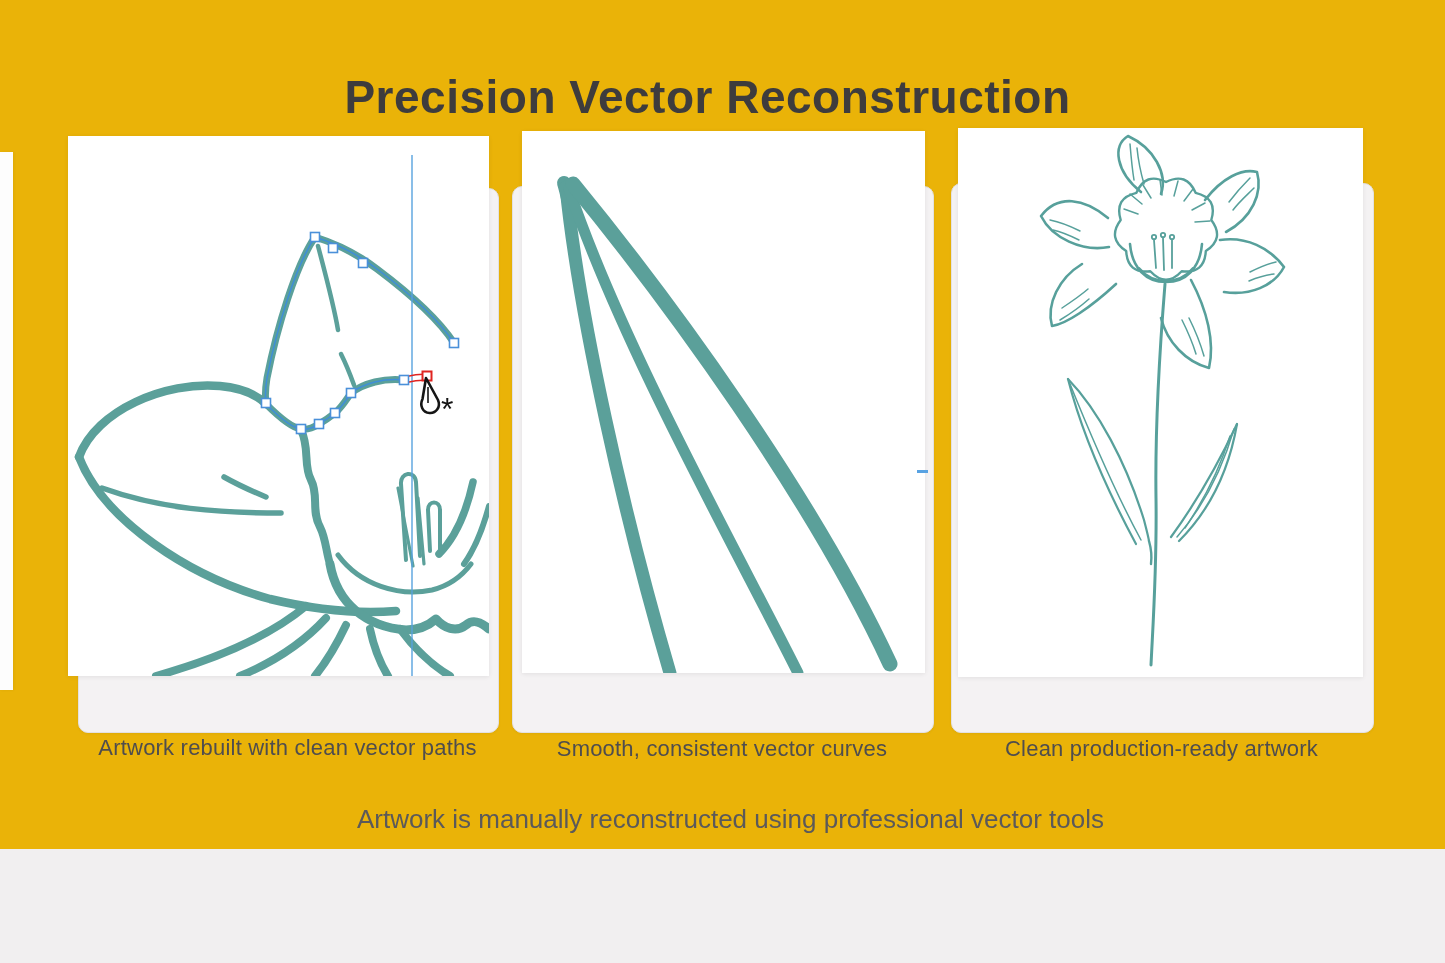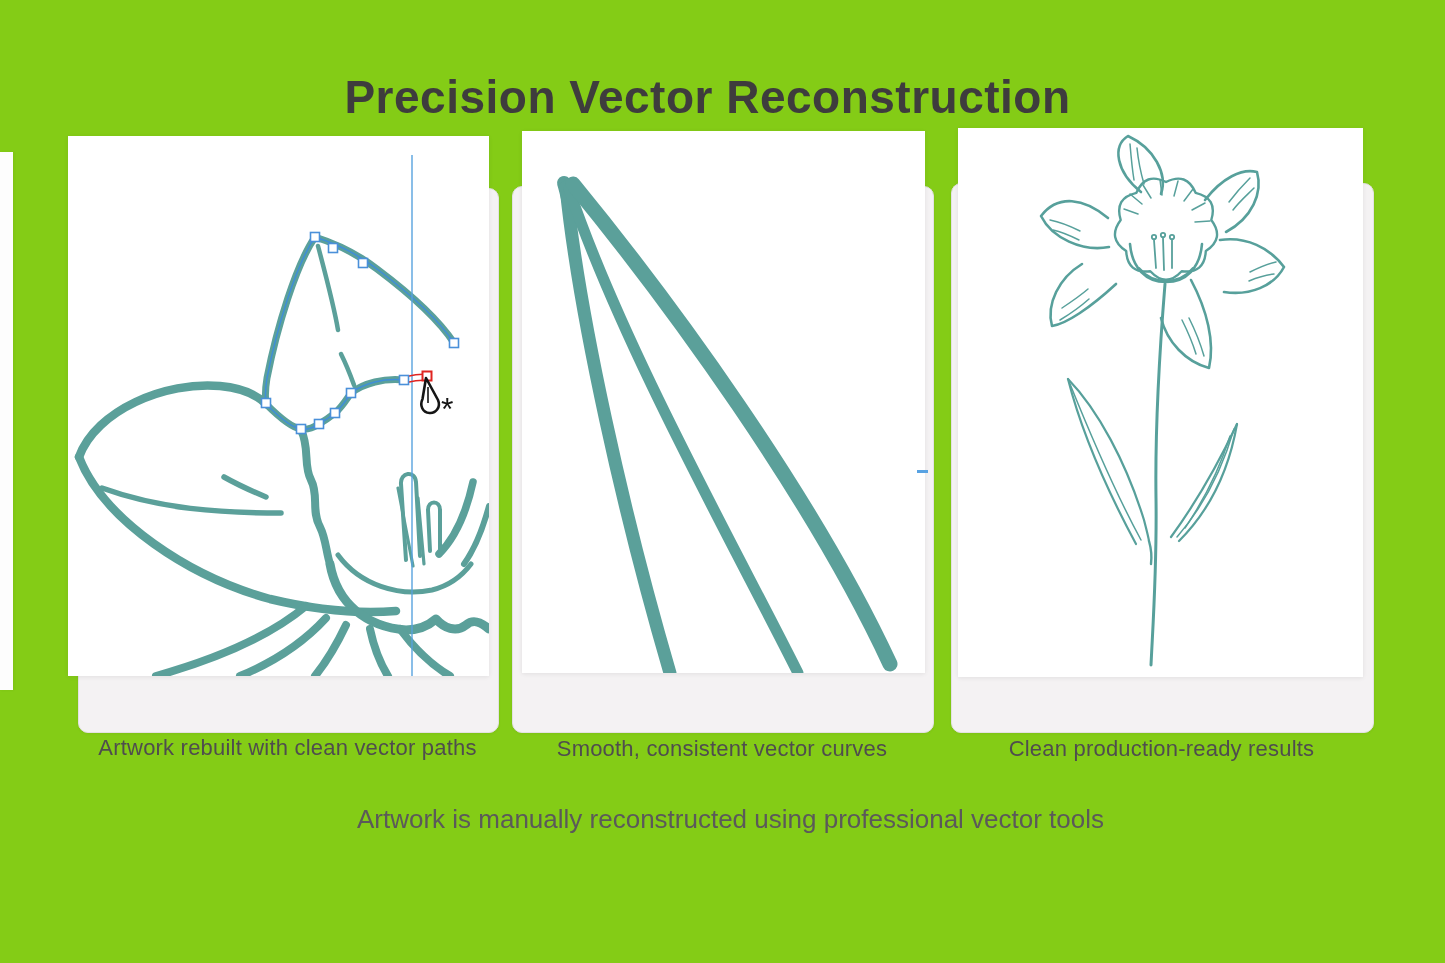--- a/index.html
+++ b/index.html
@@ -1,16 +1,16 @@
 <!DOCTYPE html>
 <html><head>
 <meta charset="utf-8">
 <style>
   html,body{margin:0;padding:0;background:#f1eff0;}
-  .page{position:relative;width:1445px;height:963px;background:#84cc16;overflow:hidden;
+  .page{position:relative;width:1445px;height:849px;background:#eab308;overflow:hidden;
         font-family:"Liberation Sans", sans-serif;}
   .title{position:absolute;top:70px;left:0;right:30px;margin:0;text-align:center;
          font-size:46px;font-weight:700;letter-spacing:.5px;color:#3e3c3d;}
   .card{position:absolute;background:#f4f2f3;border:1px solid #e3e1e2;border-radius:10px;
         box-shadow:0 1px 3px rgba(0,0,0,.05);}
   .canvas{position:absolute;background:#ffffff;overflow:hidden;
           box-shadow:0 1px 4px rgba(70,70,70,.10);}
   .caption{position:absolute;display:flex;align-items:center;justify-content:center;
            text-align:center;font-size:22px;color:#4f4d4e;letter-spacing:.2px;margin-top:44px;}
   .desc{position:absolute;top:790px;left:0;width:1445px;margin:8px;text-align:center;
@@ -103,21 +103,21 @@
         <path d="M42,52 C45,62 47,72 49,80" stroke-width="14"></path>
         <path d="M44,56 C57,185 102,385 148,542" stroke-width="13"></path>
         <path d="M47,58 C100,215 215,420 276,542" stroke-width="11"></path>
         <path d="M51,53 C147,170 290,365 368,533" stroke-width="15"></path>
       </g>
     </svg>
   </div>
   <div class="dash"></div>
 
   <div class="card" style="left:951px;top:183px;width:421px;height:548px;"></div>
-  <div class="caption" style="left:951px;top:678px;width:421px;height:53px;">Clean production-ready results</div>
+  <div class="caption" style="left:951px;top:678px;width:421px;height:53px;">Clean production-ready artwork</div>
   <div class="canvas" style="left:958px;top:128px;width:405px;height:549px;">
     <svg width="405" height="549" viewBox="0 0 405 549">
       <g stroke="#57a09b" fill="none" stroke-linecap="round" stroke-linejoin="round">
 
         <g stroke-width="2.6">
           <path d="M183,64 C158,44 154,18 170,8 C196,20 210,46 203,66"></path>
           <path d="M247,72 C264,50 284,40 299,44 C305,65 294,90 268,104"></path>
           <path d="M262,112 C288,108 312,120 326,139 C316,158 292,168 266,164"></path>
           <path d="M233,152 C249,182 257,214 251,240 C228,234 209,214 203,190"></path>
           <path d="M158,156 C132,180 108,196 94,198 C88,176 101,150 124,136"></path>

